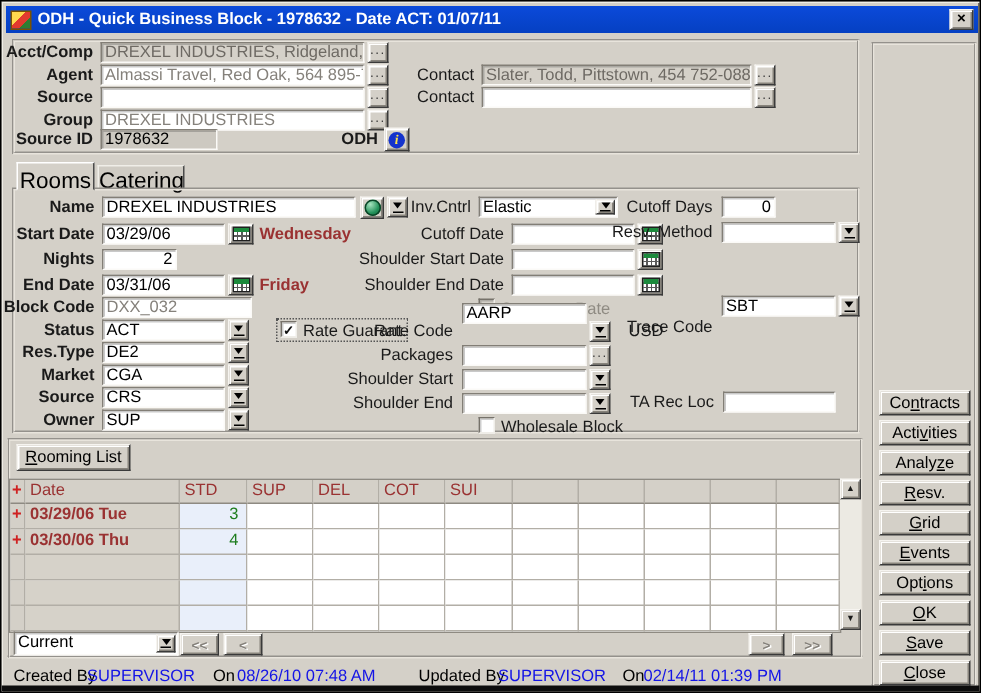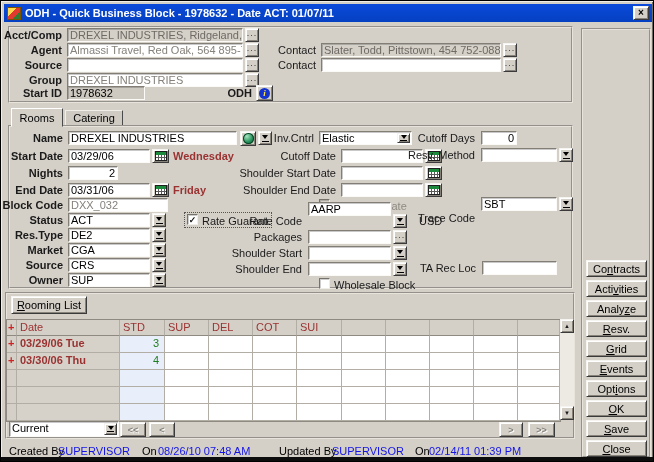--- a/index.html
+++ b/index.html
@@ -47,21 +47,21 @@
     background:radial-gradient(circle at 35% 30%,#a8e4c0,#23915a 55%,#0b5a30);
     box-shadow:inset 0 0 0 1px #0a4326;}
   .infobtn{position:absolute;width:17px;height:16px;display:flex;align-items:center;justify-content:center;}
   .info-circle{width:11px;height:11px;border-radius:50%;background:#1433cc;color:#ffe34a;
     font:italic bold 9px/11px "Liberation Serif",serif;text-align:center;}
   .cb{position:absolute;width:11px;height:11px;background:#fff;border:1px solid;
     border-color:#76726a #efede8 #efede8 #76726a;box-shadow:inset 1px 1px 0 rgba(60,60,60,.25);
     font:bold 9px/10px "Liberation Sans",sans-serif;text-align:center;color:#111;}
   .cb.dis{background:#d4d0c8;}
   .focusbox{position:absolute;border:1px dotted #555;}
-  .tab{position:absolute;font-size:11px;text-align:center;}
+  .tab{position:absolute;font-size:15px;text-align:center;}
   .tab.active{left:10px;top:107px;width:52px;height:19px;z-index:3;background:#d4d0c8;
     border:1px solid;border-color:#fff #4a4a4a #d4d0c8 #fff;padding-top:3px;}
   .tab.inactive{left:64px;top:109px;width:58px;height:16px;background:#cfcbc3;
     border:1px solid;border-color:#f0eee8 #4a4a4a #4a4a4a #f0eee8;border-bottom:none;padding-top:1px;}
   .redday{position:absolute;color:#9a3232;font-weight:bold;height:13px;line-height:13px;}
   .grid{position:absolute;left:5px;top:318px;display:grid;
     grid-template-columns:10px 103px 45px 44px 44px 44px 45px 44px 44px 44px 44px 42px;
     grid-template-rows:16px 17px 17px 17px 17px 17px;
     border:1px solid #8e8a82;background:#fff;font-size:11px;}
   .c{border-right:1px solid #b2aea6;border-bottom:1px solid #b2aea6;padding:1px 3px;white-space:nowrap;overflow:hidden;background:#fff;}
@@ -113,21 +113,21 @@
   <span class="sqbtn btn" style="left:244px;top:57px;">
       <span class="dots">...</span>
     </span>
 
   <span class="lbl b" style="right:591px;top:73px;">Group</span>
   <div class="fld gtext" style="left:66px;top:72px;width:176px;">DREXEL INDUSTRIES</div>
   <span class="sqbtn btn" style="left:244px;top:72px;">
       <span class="dots">...</span>
     </span>
 
-  <span class="lbl b" style="right:591px;top:86px;">Start ID</span>
+  <span class="lbl b" style="right:591px;top:86px;">Source ID</span>
   <div class="fld blockid" style="left:66px;top:85px;width:78px;">1978632</div>
   <span class="lbl b" style="right:401px;top:86px;">ODH</span>
   <span class="infobtn btn" style="left:255px;top:84px;">
       <span class="info-circle">i</span>
     </span>
 
   <span class="lbl" style="right:337px;top:43px;">Contact</span>
   <div class="fld graybg" style="left:320px;top:42px;width:180px;">Slater, Todd, Pittstown, 454 752-0885</div>
   <span class="sqbtn btn" style="left:502px;top:42px;">
       <span class="dots">...</span>

